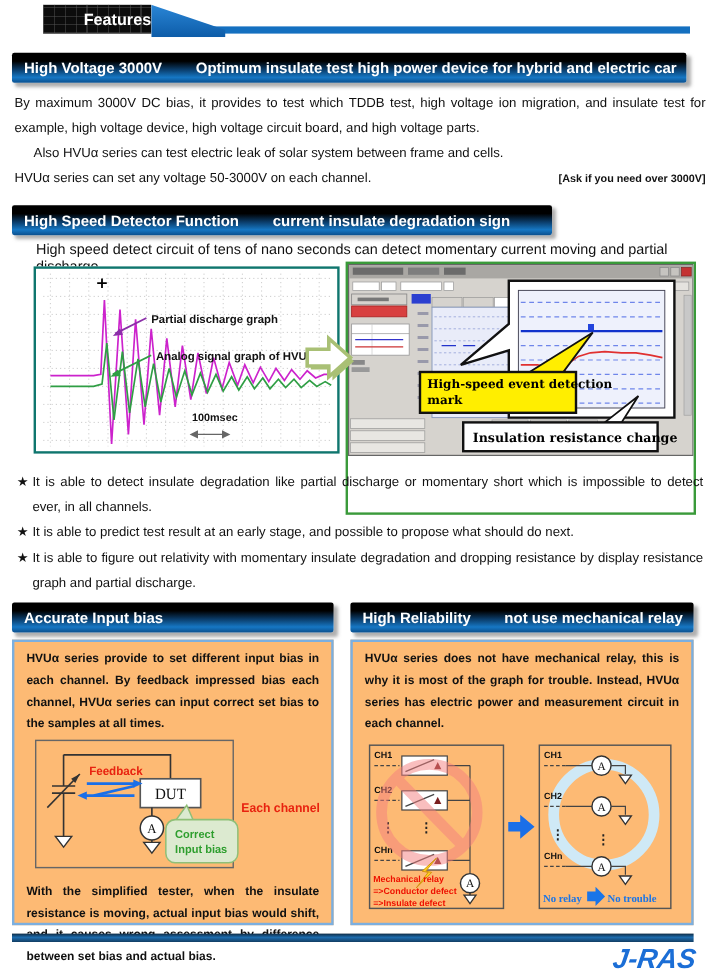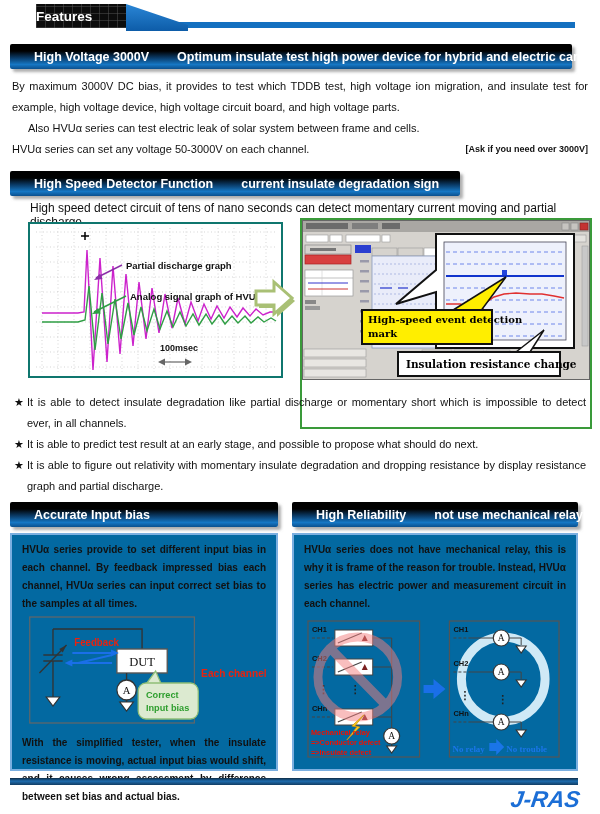--- a/index.html
+++ b/index.html
@@ -1,52 +1,52 @@
 <!DOCTYPE html>
 <html><head>
 <meta charset="utf-8">
 <style>
   *{box-sizing:border-box;margin:0;padding:0;}
   body{background:#fff;font-family:"Liberation Sans",sans-serif;}
   .page{position:relative;width:600px;height:814px;background:#fff;overflow:hidden;}
 
   
   .feat-tab{position:absolute;left:36px;top:4px;width:90px;height:24px;color:#fff;
-    font-size:13.5px;font-weight:bold;display:flex;align-items:center;justify-content:flex-start;
+    font-size:13.5px;font-weight:bold;display:flex;align-items:center;justify-content:flex-end;
     background-color:#0c0c0c;
     background-image:repeating-linear-gradient(0deg,rgba(90,90,90,.45) 0 1px,transparent 1px 7px),
                      repeating-linear-gradient(90deg,rgba(90,90,90,.45) 0 1px,transparent 1px 9px);}
   .swoosh{position:absolute;left:126px;top:4px;width:62px;height:27px;
     background:linear-gradient(180deg,#2a86d6 0%,#0d5ca8 100%);
     clip-path:polygon(0 0,100% 78%,100% 100%,0 100%);}
   .topline{position:absolute;left:150px;top:22px;width:425px;height:6px;background:#1470c0;}
 
   
-  .bar{position:absolute;height:25px;display:flex;align-items:center;padding:0 24px;
+  .bar{position:absolute;height:25px;display:flex;align-items:center;padding:0 10px;
     color:#fff;font-weight:bold;font-size:12.5px;white-space:nowrap;
     background:linear-gradient(180deg,#000 0%,#000 28%,#0a3a66 55%,#1677c4 82%,#0b508e 100%);
     box-shadow:3px 3px 3px rgba(110,110,110,.55);border-radius:2px;}
   .bar .gap{margin-right:28px;}
 
   .para{position:absolute;font-size:11px;color:#111;line-height:21px;text-align:justify;}
   .line3{display:flex;justify-content:space-between;align-items:center;}
   .note{font-size:9px;font-weight:bold;white-space:nowrap;}
 
   .lead{position:absolute;font-size:12px;color:#111;}
 
   .figbox{position:absolute;background:#fff;}
   .scopebox{left:28px;top:222px;width:255px;height:156px;border:2px solid #0f766e;}
-  .softbox{left:300px;top:218px;width:292px;height:211px;border:2px solid #3a9a3a;}
+  .softbox{left:288px;top:218px;width:292px;height:211px;border:2px solid #3a9a3a;}
   .bigarrow{position:absolute;left:250px;top:276px;width:48px;height:44px;z-index:5;}
 
   .bullets{position:absolute;left:14px;top:392px;width:572px;}
   .bullet{position:relative;padding-left:13px;font-size:11px;line-height:21px;text-align:justify;color:#111;}
   .bullet .star{position:absolute;left:0;top:0;}
 
-  .colbox{position:absolute;border:2px solid #7bafe0;background:#0369a1;padding:6px 10px;}
+  .colbox{position:absolute;border:2px solid #7bafe0;background:#fdba74;padding:6px 10px;}
   .colbox .cpara{font-size:10px;font-weight:bold;line-height:18px;text-align:justify;color:#111;}
 
   .footbar{position:absolute;left:10px;top:778px;width:568px;height:7px;
     background:linear-gradient(180deg,#0e2b44 0%,#1d6cae 45%,#123d63 100%);}
   .logo{position:absolute;left:460px;top:786px;width:120px;height:26px;text-align:right;
     color:#1b6ed6;font-size:23px;font-weight:bold;font-style:italic;letter-spacing:0px;
     transform:skewX(-8deg);}
 
   svg text{font-family:"Liberation Sans",sans-serif;}
   .scope-label{font-size:9.5px;font-weight:bold;fill:#111;}
@@ -325,21 +325,21 @@
       <text x="185" y="62" class="red-b" font-size="10.5">Each channel</text>
     </svg>
     <div class="cpara" style="margin-top:3px;">With the simplified tester, when the insulate resistance is moving, actual input bias would shift, and it causes wrong assessment by difference between set bias and actual bias.</div>
   </div>
 
   <div class="bar" style="left:292px;top:502px;width:286px;">
     <span class="gap">High Reliability</span>
     <span>not use mechanical relay</span>
   </div>
   <div class="colbox" style="left:292px;top:533px;width:286px;height:238px;">
-    <div class="cpara">HVUα series does not have mechanical relay, this is why it is frame of the reason for trouble. Instead, HVUα series has electric power and measurement circuit in each channel.</div>
+    <div class="cpara">HVUα series does not have mechanical relay, this is why it is most of the graph for trouble. Instead, HVUα series has electric power and measurement circuit in each channel.</div>
     <svg style="width:100%;height:142px;margin-top:6px;" viewBox="0 0 263 142" preserveAspectRatio="none">
 
       <rect x="4" y="2" width="112" height="136" fill="none" stroke="#555" stroke-width="1.2"></rect>
       <g>
         <text x="8" y="13" class="ch-label">CH1</text>
         <line x1="8" y1="19" x2="29" y2="19" stroke="#444" stroke-width="1.2" stroke-dasharray="3,2"></line>
         <rect x="31" y="11" width="38" height="16" fill="#fff" stroke="#444" stroke-width="1"></rect>
         <line x1="34" y1="24" x2="58" y2="14" stroke="#444" stroke-width="1.1"></line>
         <polygon points="58,22 64,22 61,16" fill="#7a1f1f"></polygon>
         <line x1="69" y1="19" x2="88" y2="19" stroke="#444" stroke-width="1"></line>

